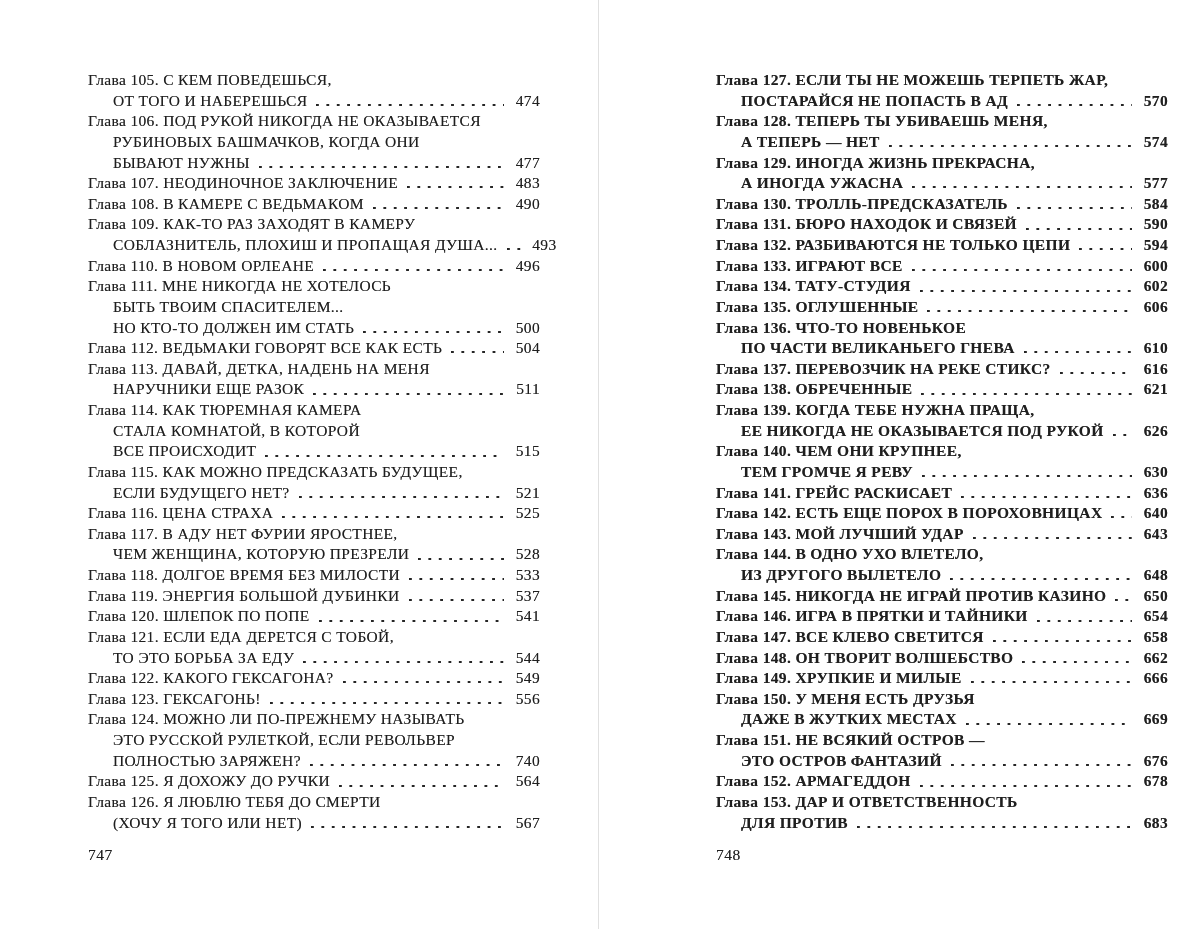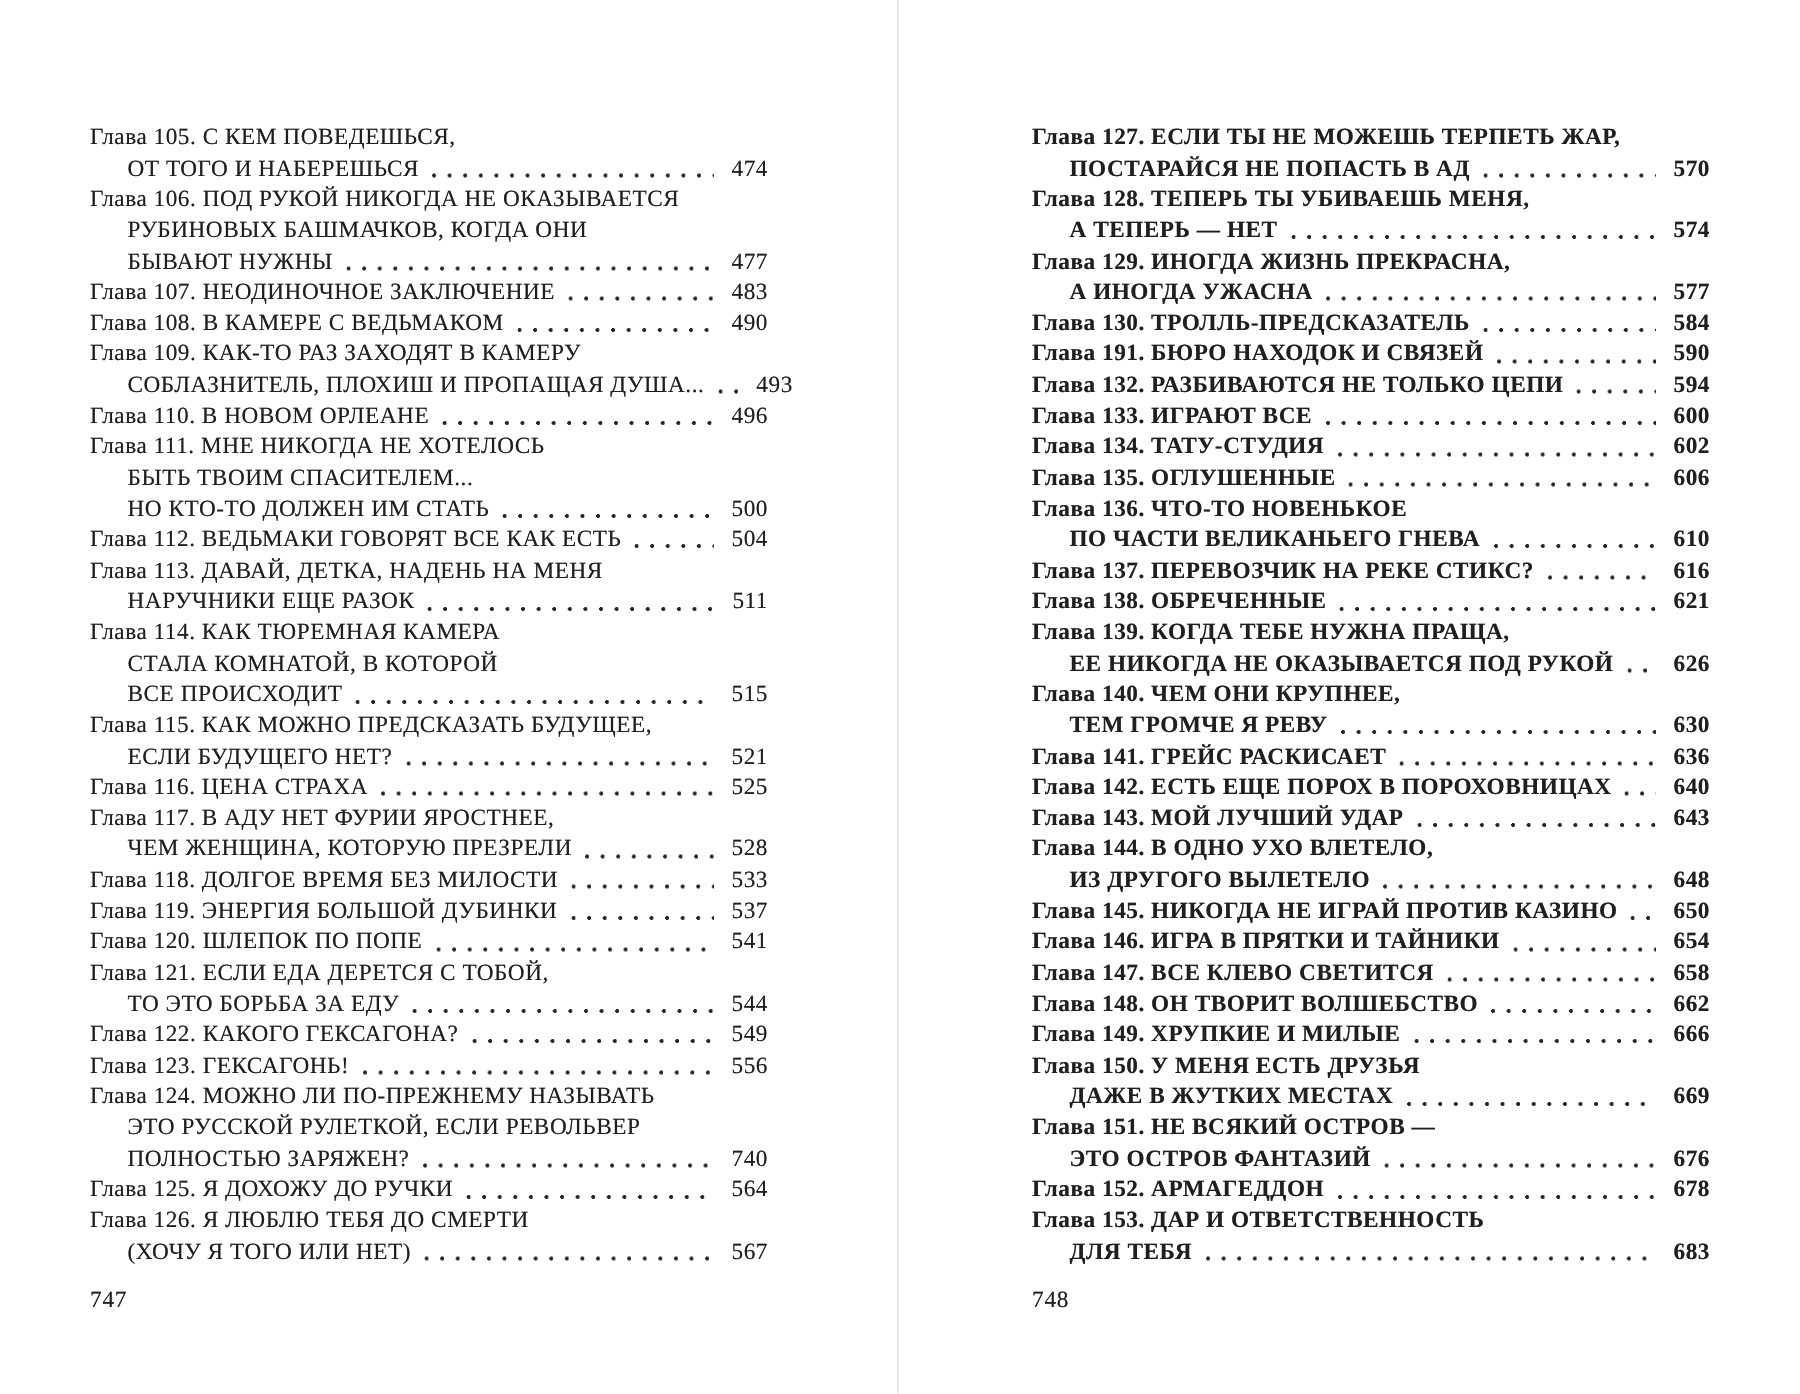--- a/index.html
+++ b/index.html
@@ -9,21 +9,21 @@
   }
   html,body{margin:0;padding:0;}
   body{
     width:1200px;height:929px;background:var(--paper);
     font-family:"Liberation Serif","DejaVu Serif",serif;
     color:var(--ink);
     overflow:hidden;
   }
   .spread{position:relative;width:1200px;height:929px;background:var(--paper);}
   .divider{position:absolute;left:598px;top:0;width:1px;height:929px;background:var(--divider);}
-  .page{position:absolute;top:12px;height:802px;width:600px;}
+  .page{position:absolute;top:0;height:802px;width:600px;margin-left:28px;}
   .page-left{left:0;}
   .page-right{left:600px;}
   .toc{
     position:absolute;top:70px;width:452px;
     font-size:15.5px;line-height:20.62px;
   }
   .page-left .toc{left:60px;}
   .page-right .toc{left:88px;font-weight:bold;}
   .line{
     white-space:nowrap;letter-spacing:0.35px;
@@ -255,21 +255,21 @@
         </div>
         <div class="toc-entry">
           <div class="line row">
             <span class="t">Глава 130. ТРОЛЛЬ-ПРЕДСКАЗАТЕЛЬ</span>
             <span class="leader"></span>
             <span class="pg">584</span>
           </div>
         </div>
         <div class="toc-entry">
           <div class="line row">
-            <span class="t">Глава 191. БЮРО НАХОДОК И СВЯЗЕЙ</span>
+            <span class="t">Глава 131. БЮРО НАХОДОК И СВЯЗЕЙ</span>
             <span class="leader"></span>
             <span class="pg">590</span>
           </div>
         </div>
         <div class="toc-entry">
           <div class="line row">
             <span class="t">Глава 132. РАЗБИВАЮТСЯ НЕ ТОЛЬКО ЦЕПИ</span>
             <span class="leader"></span>
             <span class="pg">594</span>
           </div>
@@ -416,21 +416,21 @@
         <div class="toc-entry">
           <div class="line row">
             <span class="t">Глава 152. АРМАГЕДДОН</span>
             <span class="leader"></span>
             <span class="pg">678</span>
           </div>
         </div>
         <div class="toc-entry">
           <div class="line">Глава 153. ДАР И ОТВЕТСТВЕННОСТЬ</div>
           <div class="line cont row">
-            <span class="t">ДЛЯ ТЕБЯ</span>
+            <span class="t">ДЛЯ ПРОТИВ</span>
             <span class="leader"></span>
             <span class="pg">683</span>
           </div>
         </div>
       </div>
     <div class="folio">748</div>
   </div>
 </div>
 
 </body></html>

